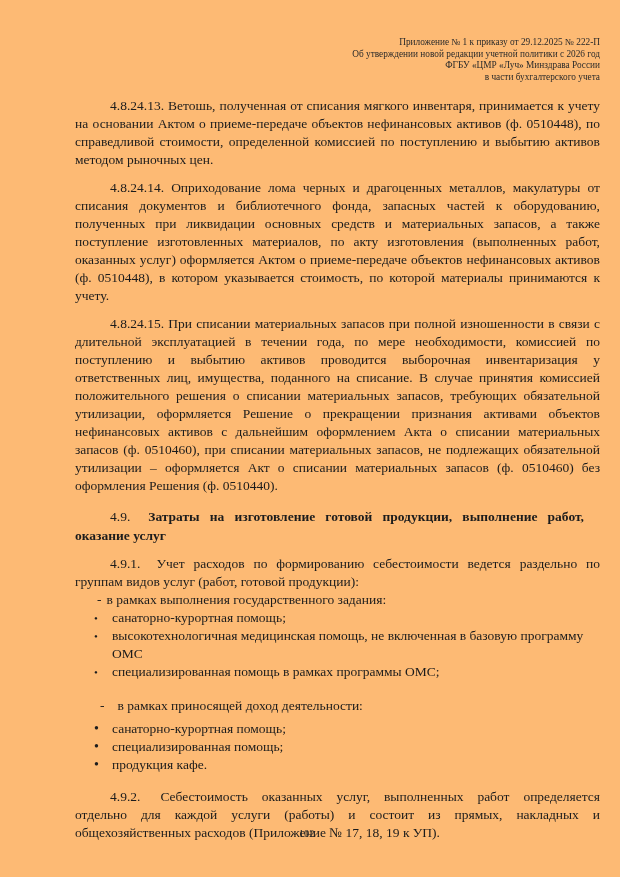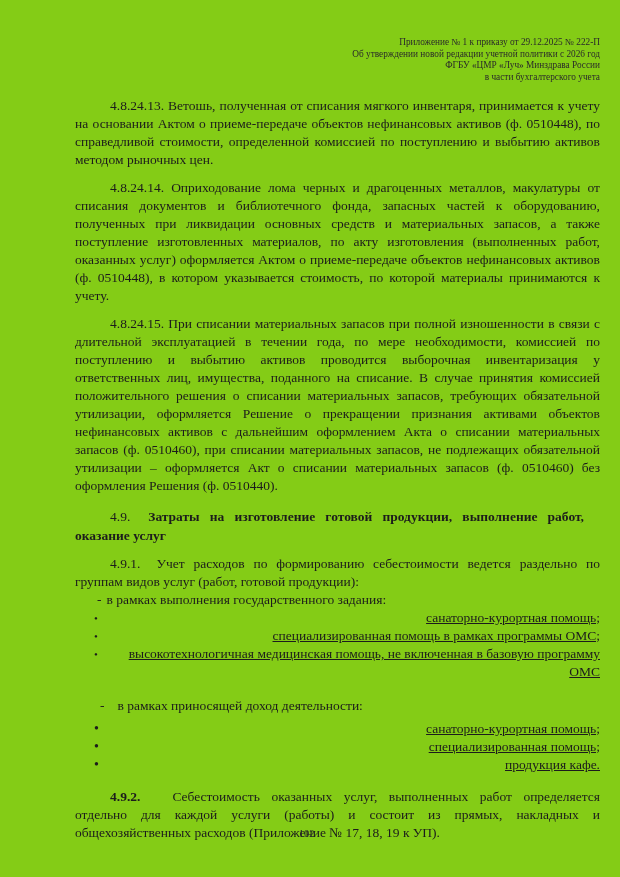--- a/index.html
+++ b/index.html
@@ -5,21 +5,21 @@
   html, body {
     margin: 0;
     padding: 0;
     background: #ffffff;
   }
   .page {
     position: relative;
     width: 620px;
     height: 877px;
     box-sizing: border-box;
-    background: #84cc16;
+    background: #fdba74;
     padding: 37px 20px 0 75px;
     font-family: "Liberation Serif", "DejaVu Serif", serif;
     color: #1c1c1c;
     overflow: hidden;
   }
   .doc-header {
     text-align: right;
     font-size: 9.3px;
     line-height: 11.7px;
     margin-bottom: 13px;
@@ -59,33 +59,32 @@
   ul.bullets {
     list-style: none;
     margin: 0 0 0 17px;
     padding: 0;
     font-size: 13.5px;
     line-height: 18px;
   }
   ul.bullets li {
     position: relative;
     padding-left: 20px;
-    text-align: right;
-    text-decoration: underline;
+    text-align: left;
   }
   ul.bullets li::before {
     content: "\2022";
     position: absolute;
     left: 2px;
     top: 0;
   }
   ul.bullets.small li::before { font-size: 11px; }
   ul.bullets.big li::before { font-size: 14px; }
   .p492 { margin-top: 14px; }
-  .p492 .num { margin-right: 32px; font-weight: bold; }
+  .p492 .num { margin-right: 20px; }
   .page-number {
     position: absolute;
     bottom: 38px;
     left: 0;
     right: 7px;
     text-align: center;
     font-size: 10.5px;
     color: #2a2a2a;
   }
 </style>
@@ -108,22 +107,22 @@
   <p class="para"><span class="num">4.8.24.15.</span> <span>При списании материальных запасов при полной изношенности в связи с длительной эксплуатацией в течении года, по мере необходимости, комиссией по поступлению и выбытию активов проводится выборочная инвентаризация у ответственных лиц, имущества, поданного на списание. В случае принятия комиссией положительного решения о списании материальных запасов, требующих обязательной утилизации, оформляется Решение о прекращении признания активами объектов нефинансовых активов с дальнейшим оформлением Акта о списании материальных запасов (ф. 0510460), при списании материальных запасов, не подлежащих обязательной утилизации – оформляется Акт о списании материальных запасов (ф. 0510460) без оформления Решения (ф. 0510440).</span></p>
 
   <p class="heading"><span class="num">4.9.</span><span class="title">Затраты на изготовление готовой продукции, выполнение работ, оказание услуг</span></p>
 
   <p class="para p491"><span class="num">4.9.1.</span><span>Учет расходов по формированию себестоимости ведется раздельно по группам видов услуг (работ, готовой продукции):</span></p>
 
   <p class="dash-item"><span class="dash-marker">-</span><span>в рамках выполнения государственного задания:</span></p>
 
   <ul class="bullets small">
     <li>санаторно-курортная помощь;</li>
+    <li>высокотехнологичная медицинская помощь, не включенная в базовую программу ОМС</li>
     <li>специализированная помощь в рамках программы ОМС;</li>
-    <li>высокотехнологичная медицинская помощь, не включенная в базовую программу ОМС</li>
   </ul>
 
   <p class="dash-item income"><span class="dash-marker">-</span><span>в рамках приносящей доход деятельности:</span></p>
 
   <ul class="bullets big">
     <li>санаторно-курортная помощь;</li>
     <li>специализированная помощь;</li>
     <li>продукция кафе.</li>
   </ul>
 

